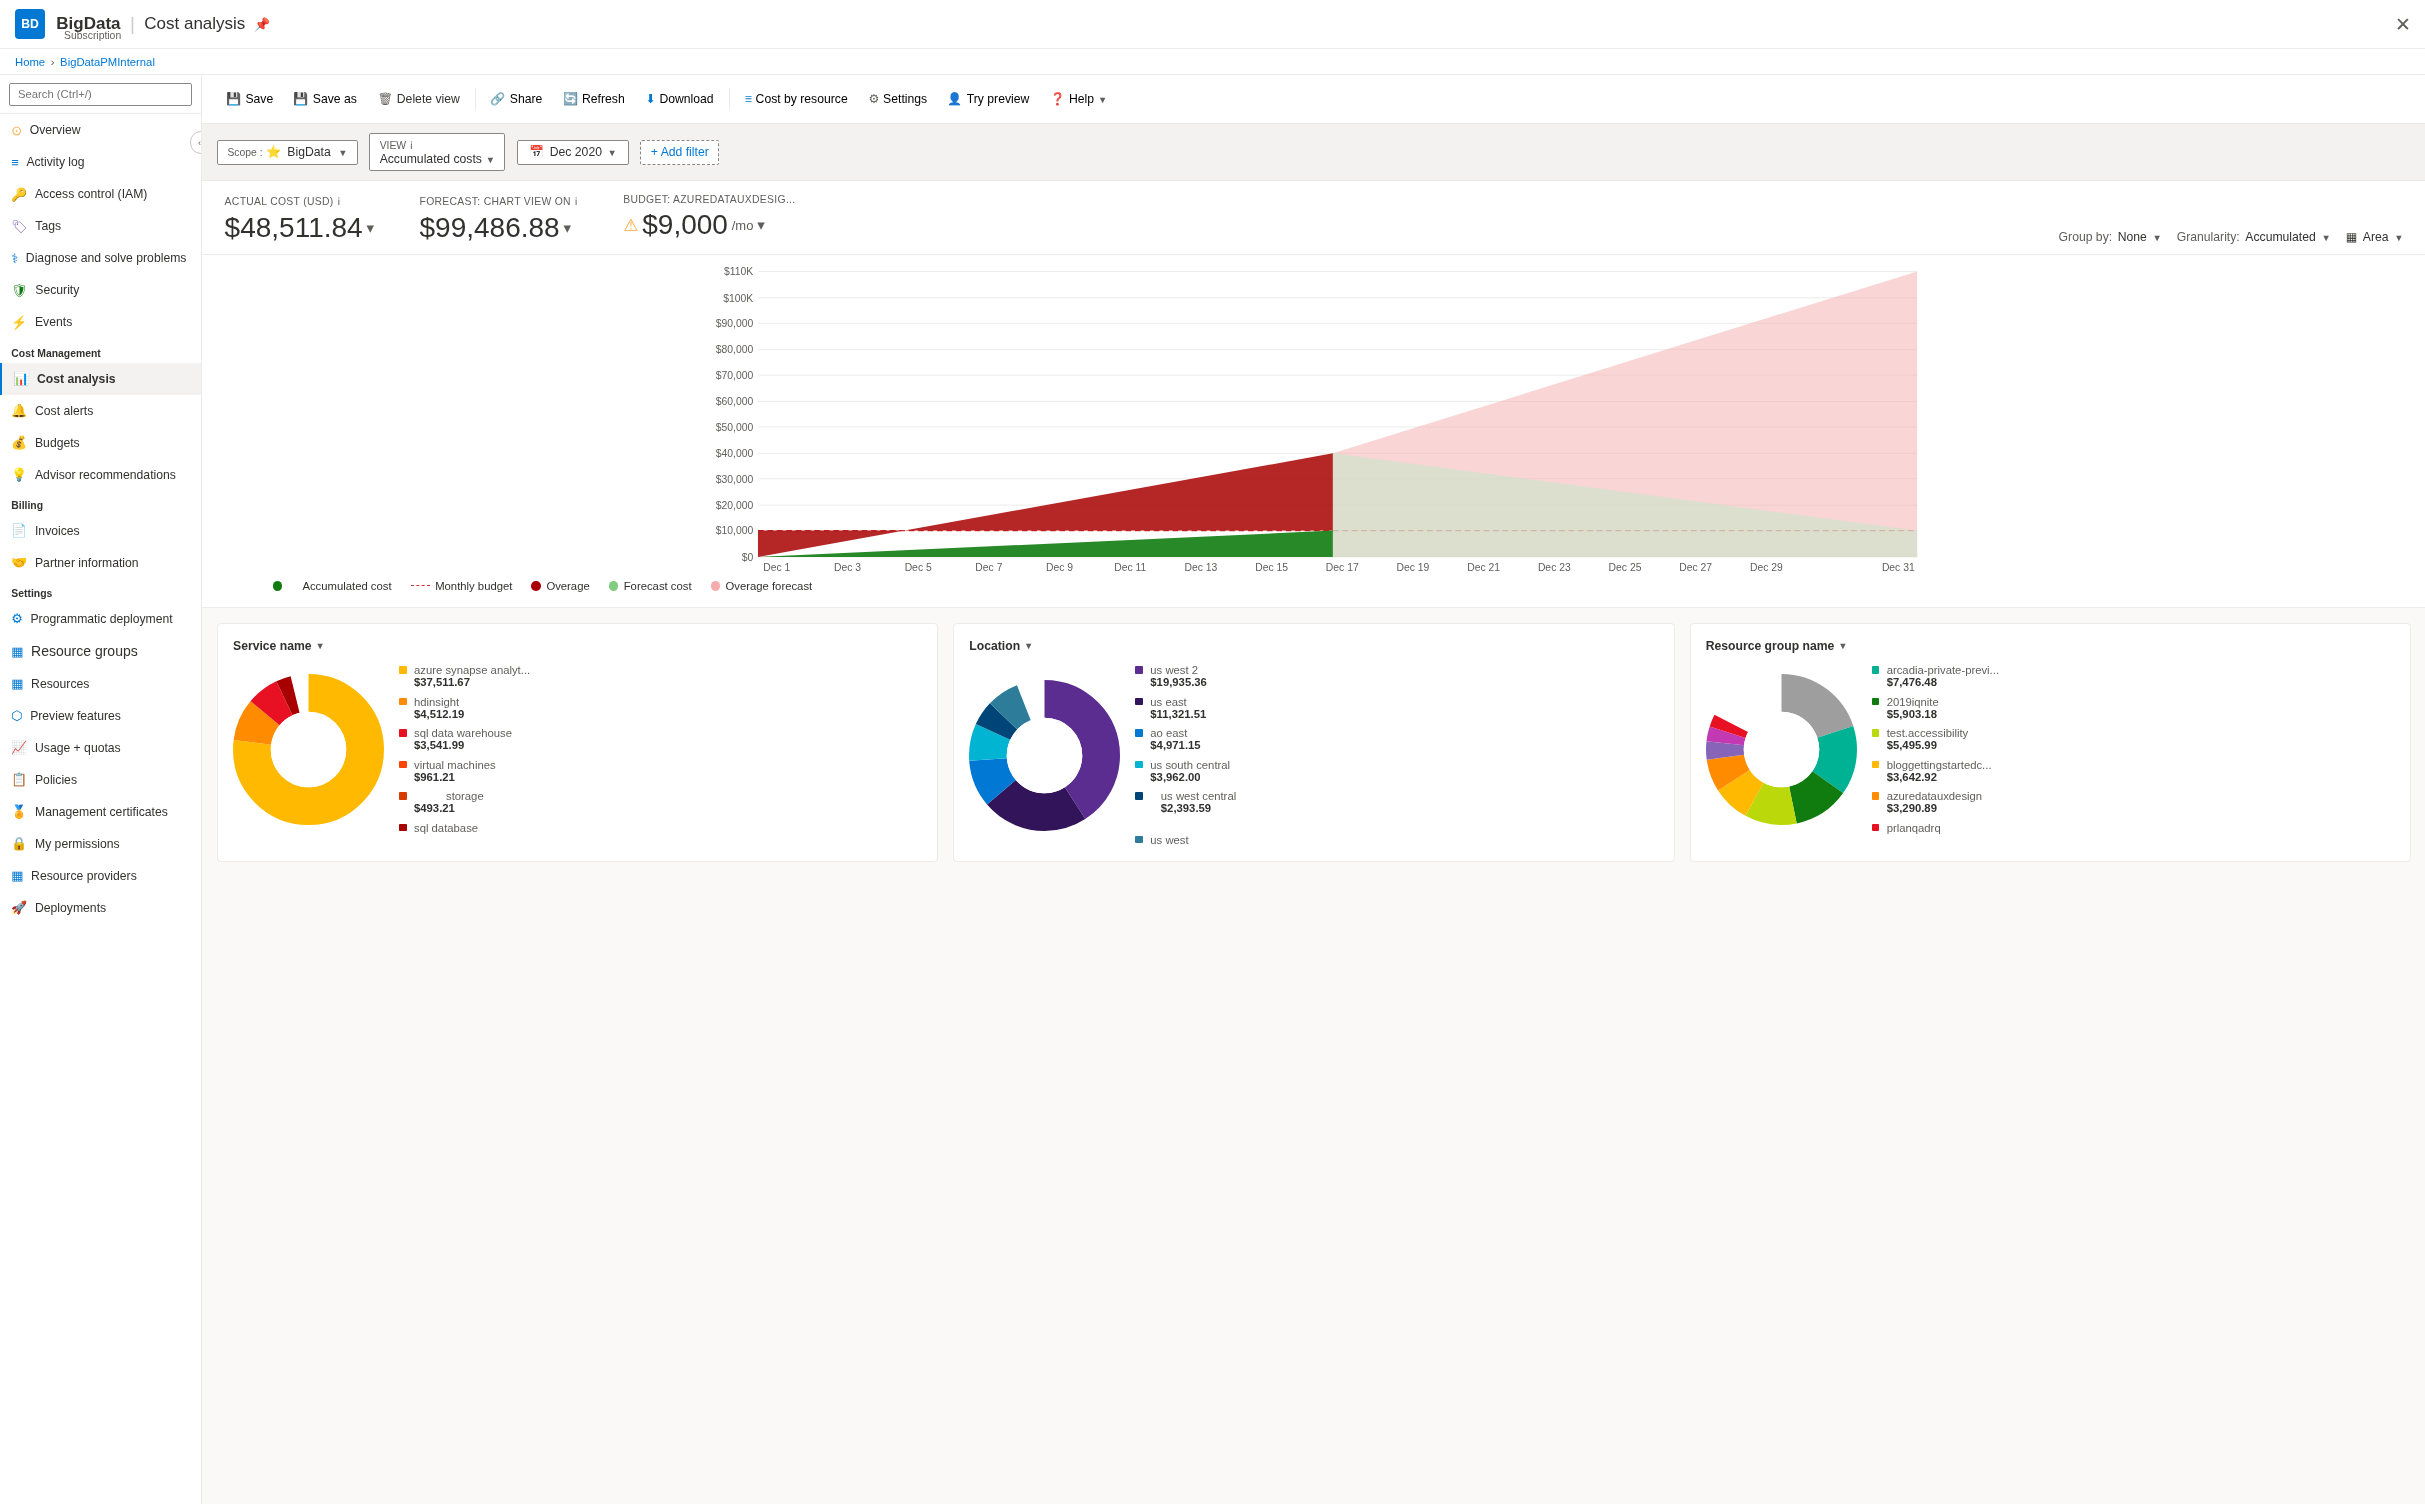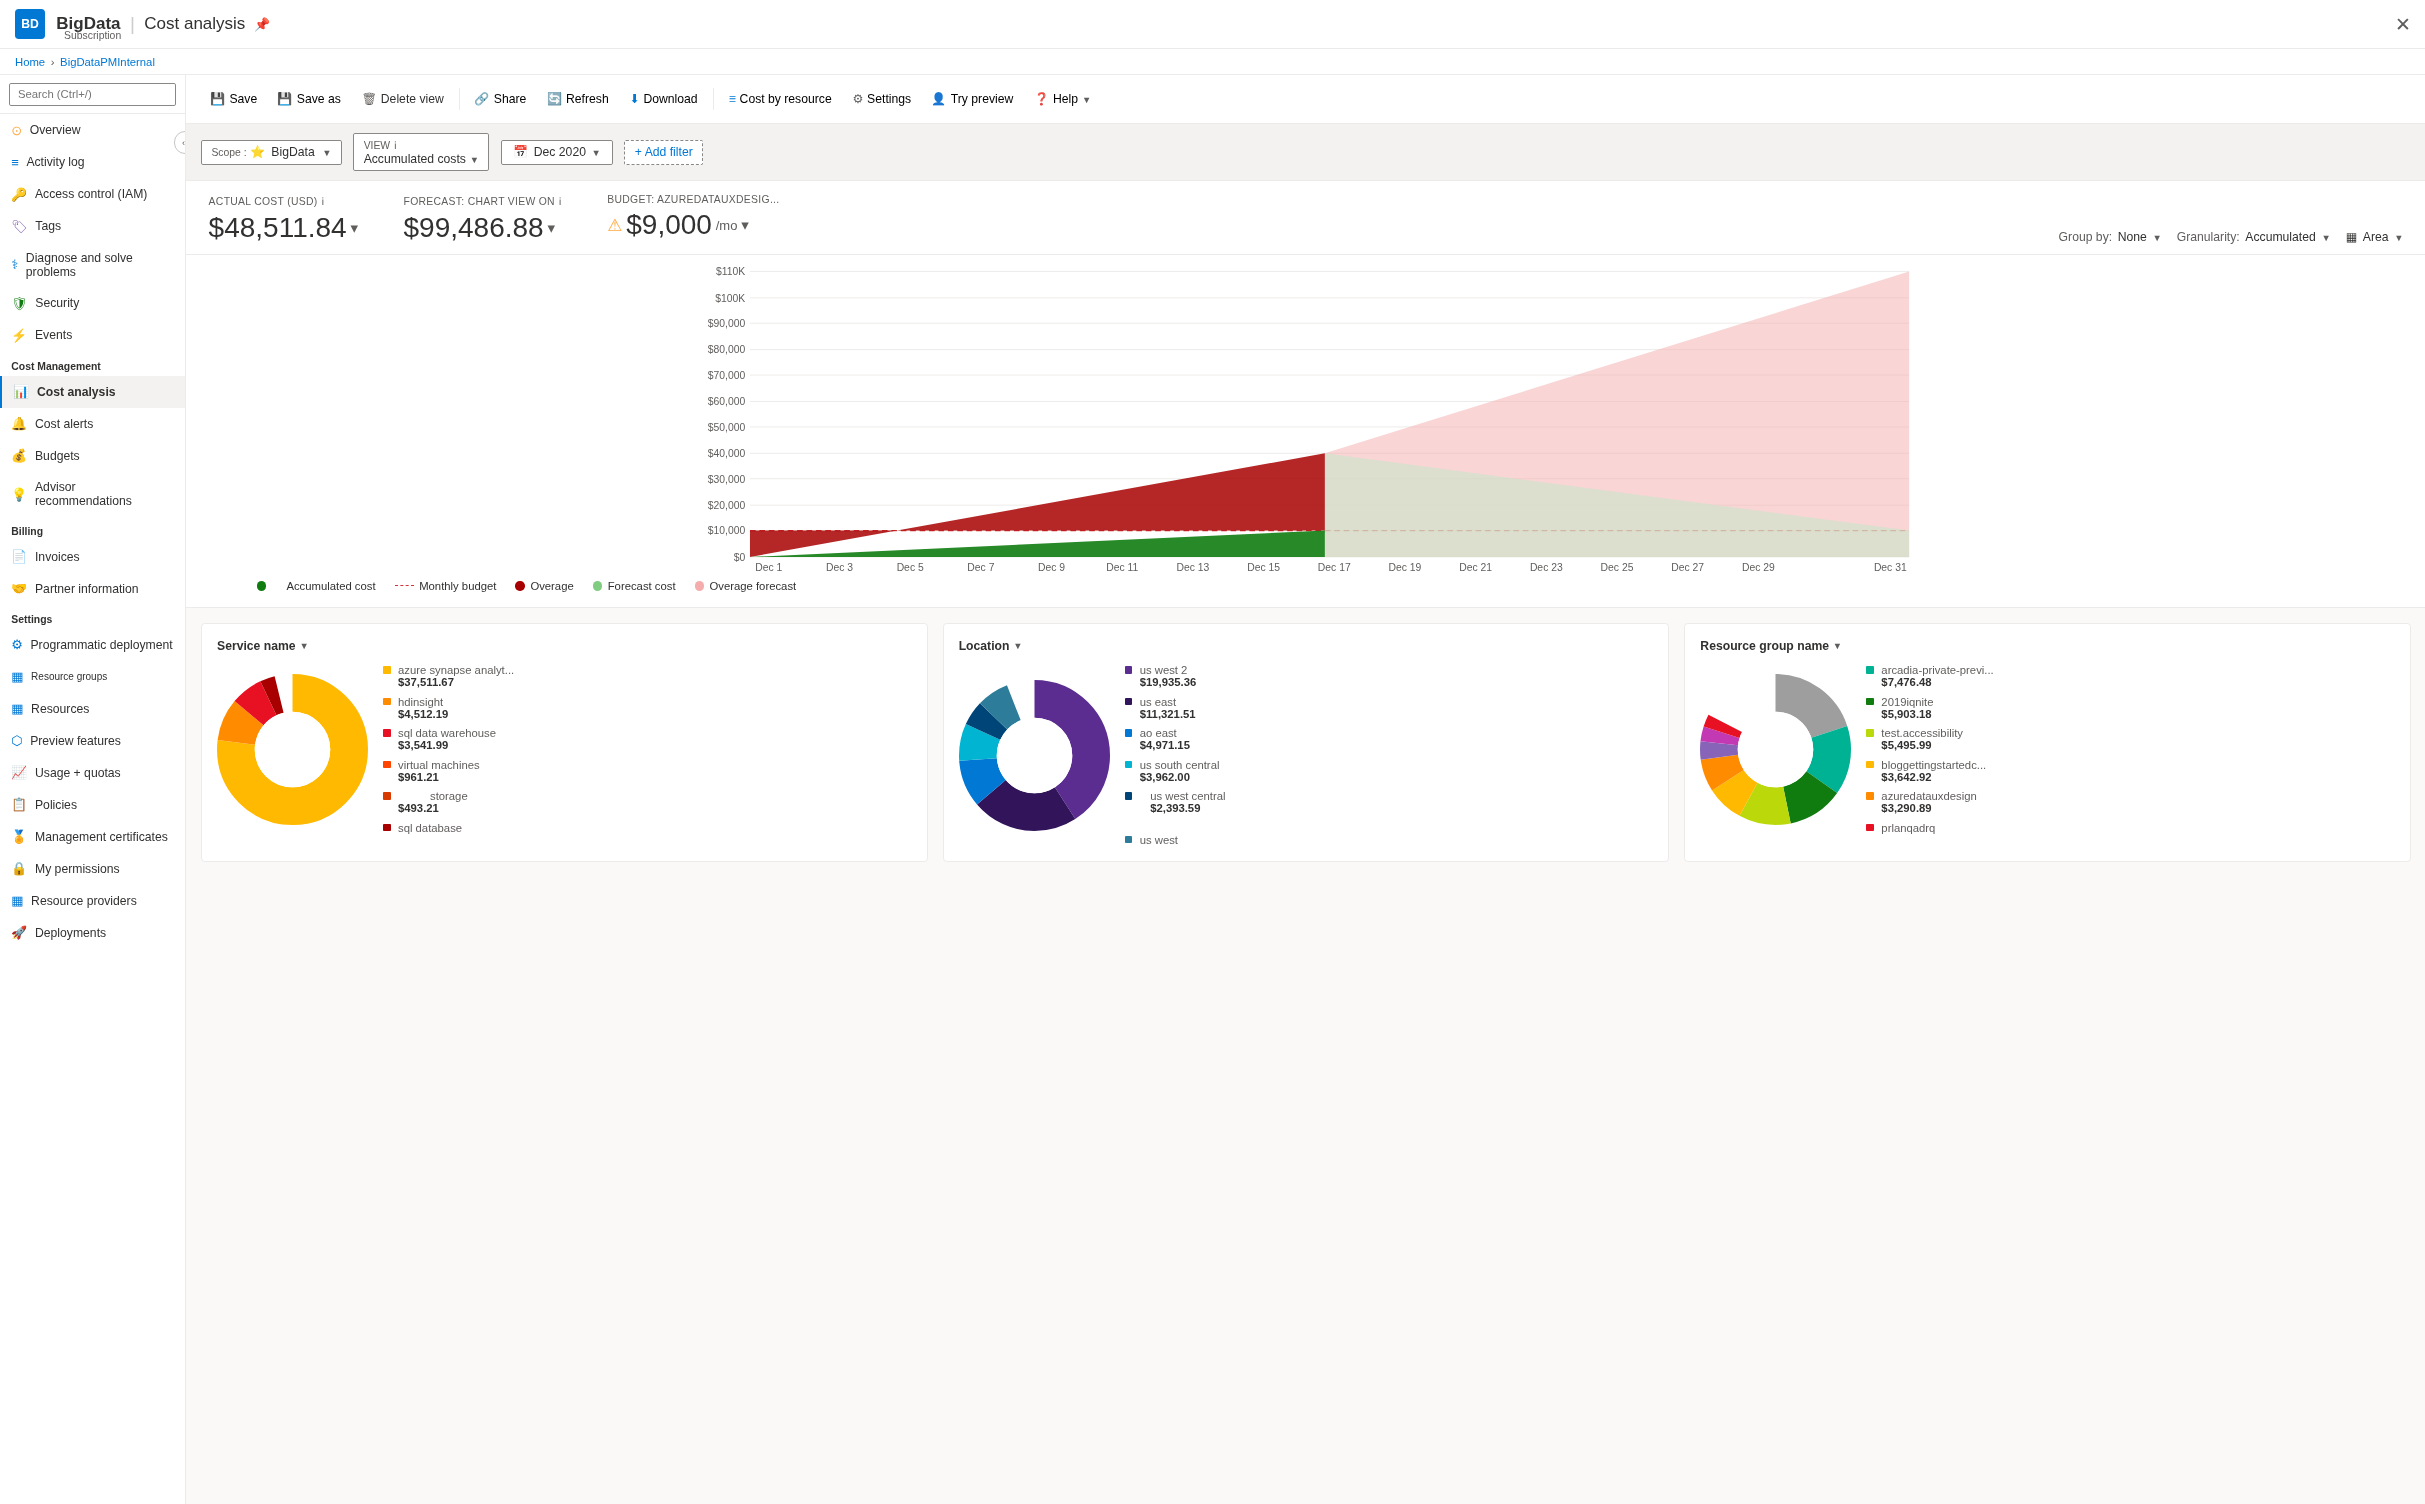--- a/index.html
+++ b/index.html
@@ -23,21 +23,21 @@
   </div>
 
   <div style="display:flex; align-items:center; height:26px; background:#fff; padding:0 15px; border-bottom:0.9px solid #edebe9; font-size:11.3px;">
     <span style="color:#0078d4; cursor:pointer;">Home</span>
     <span style="color:#605e5c; margin:0 5.6px;">›</span>
     <span style="color:#0078d4; cursor:pointer;">BigDataPMInternal</span>
   </div>
 
   <div style="display:flex; flex:1; overflow:hidden;">
 
-    <div style="width:186px; background:#fff; border-right:0.9px solid #edebe9; display:flex; flex-direction:column; overflow:hidden; flex-shrink:0; position:relative;">
+    <div style="width:202px; background:#fff; border-right:0.9px solid #edebe9; display:flex; flex-direction:column; overflow:hidden; flex-shrink:0; position:relative;">
       <div style="padding:7.5px 9.4px; border-bottom:0.9px solid #edebe9;">
         <input type="text" style="width: 100%; border: 0.9px solid rgb(138, 136, 134); border-radius: 1.9px; padding: 4.7px 7.5px; font-size: 11.3px;" placeholder="Search (Ctrl+/)">
       </div>
 
       <div style="position:absolute; right:-11.3px; top:56px; background:#fff; border:0.9px solid #c8c6c4; border-radius:50%; width:22.6px; height:22.6px; display:flex; align-items:center; justify-content:center; cursor:pointer; z-index:10; font-size:9.4px; color:#605e5c;">‹‹</div>
 
       <div style="overflow-y:auto; flex:1;">
         <div style="display:flex; align-items:center; padding:8.5px 11.3px; cursor:pointer;">
           <span style="color:#ffaa44; margin-right:7.5px; font-size:13px;">⊙</span>
           <span style="font-size:12.2px;">Overview</span>
@@ -95,21 +95,21 @@
           <span style="font-size:12.2px;">Partner information</span>
         </div>
 
         <div style="padding:9.4px 11.3px 3.8px; font-size:10.4px; font-weight:600; color:#323130;">Settings</div>
         <div style="display:flex; align-items:center; padding:8.5px 11.3px; cursor:pointer;">
           <span style="color:#0078d4; margin-right:7.5px; font-size:13px;">⚙</span>
           <span style="font-size:12.2px;">Programmatic deployment</span>
         </div>
         <div style="display:flex; align-items:center; padding:8.5px 11.3px; cursor:pointer;">
           <span style="color:#0078d4; margin-right:7.5px; font-size:13px;">▦</span>
-          <span style="font-size:10px;">Resource groups</span>
+          <span style="font-size:14px;">Resource groups</span>
         </div>
         <div style="display:flex; align-items:center; padding:8.5px 11.3px; cursor:pointer;">
           <span style="color:#0078d4; margin-right:7.5px; font-size:13px;">▦</span>
           <span style="font-size:12.2px;">Resources</span>
         </div>
         <div style="display:flex; align-items:center; padding:8.5px 11.3px; cursor:pointer;">
           <span style="color:#0078d4; margin-right:7.5px; font-size:13px;">⬡</span>
           <span style="font-size:12.2px;">Preview features</span>
         </div>
         <div style="display:flex; align-items:center; padding:8.5px 11.3px; cursor:pointer;">

